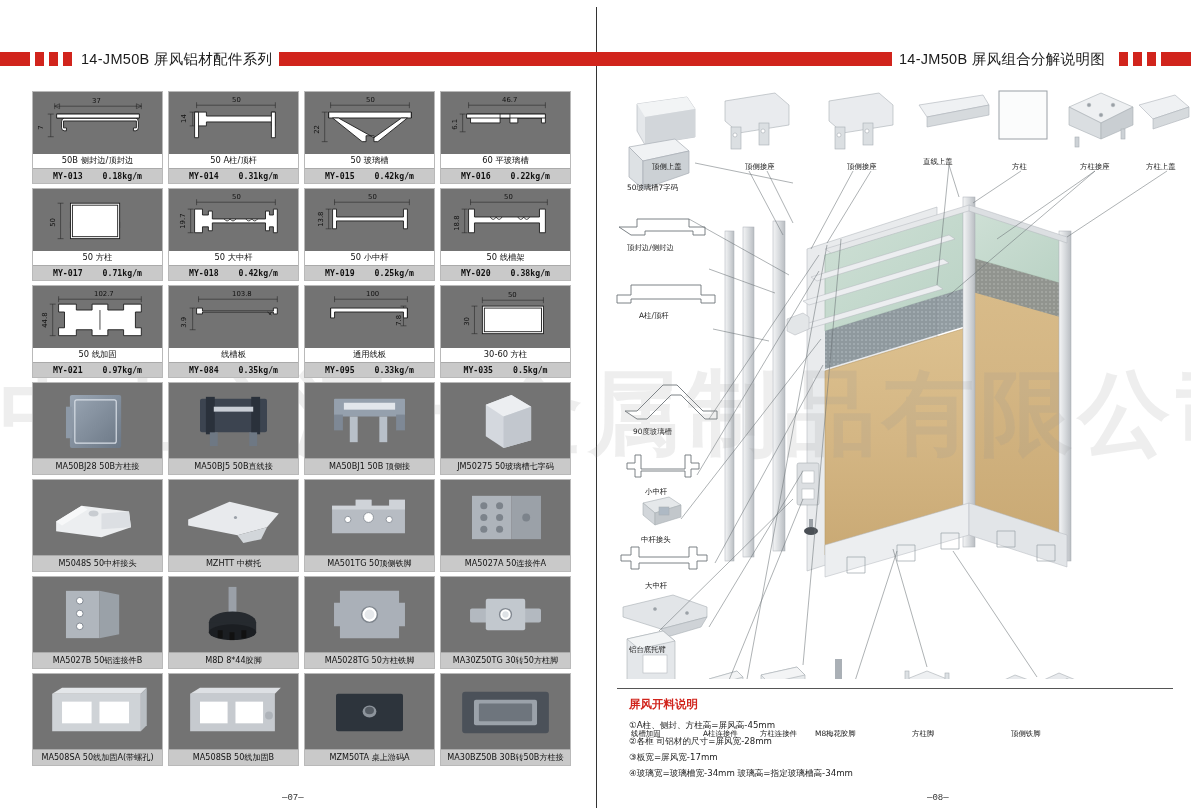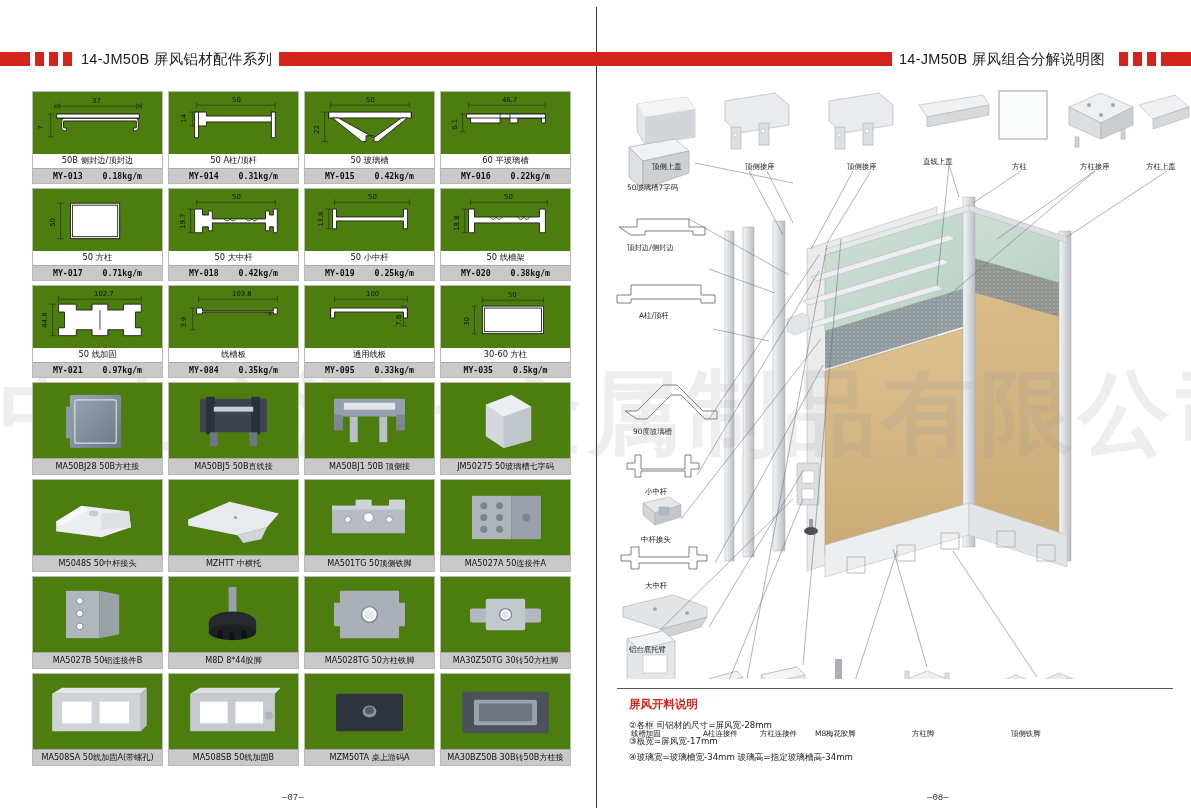--- a/index.html
+++ b/index.html
@@ -51,21 +51,21 @@
     grid-gap: 4px 5px;
   }
   .card {
     border: 1px solid #b9b9b9;
     background: #fff;
     display: flex; flex-direction: column;
     height: 93px;
     position: relative; z-index: 45;
   }
   .card .art {
-    flex: 1; position: relative; overflow: hidden; background: #4d7c0f;
+    flex: 1; position: relative; overflow: hidden; background: #737373;
   }
   .card .art svg { display: block; width: 100%; height: 100%; }
   .card .cap {
     font-size: 8.3px; color: #111; text-align: center;
     padding: 2px 0 3px; line-height: 1.1;
     font-family: "DejaVu Sans", sans-serif;
   }
   .card .code-bar {
     background: #c9c9c9; border-top: 1px solid #aaa;
     height: 15px; display: flex; align-items: center; justify-content: center;
@@ -803,20 +803,21 @@
       <div class="dlabel" style="left:163px;top:650px">方柱连接件</div>
       <div class="dlabel" style="left:218px;top:650px">M8梅花胶脚</div>
       <div class="dlabel" style="left:315px;top:650px">方柱脚</div>
       <div class="dlabel" style="left:414px;top:650px">顶侧铁脚</div>
     </div>
 
     <div class="notes-rule"></div>
 
     <div class="notes">
       <div class="notes-title">屏风开料说明</div>
+      <div class="notes-line">①A柱、侧封、方柱高=屏风高-45mm</div>
       <div class="notes-line">②各框 司铝材的尺寸=屏风宽-28mm</div>
       <div class="notes-line">③板宽=屏风宽-17mm</div>
       <div class="notes-line">④玻璃宽=玻璃槽宽-34mm  玻璃高=指定玻璃槽高-34mm</div>
     </div>
 
     <div class="pageno pageno-right">—08—</div>
   </div>
 
 </div>
 

